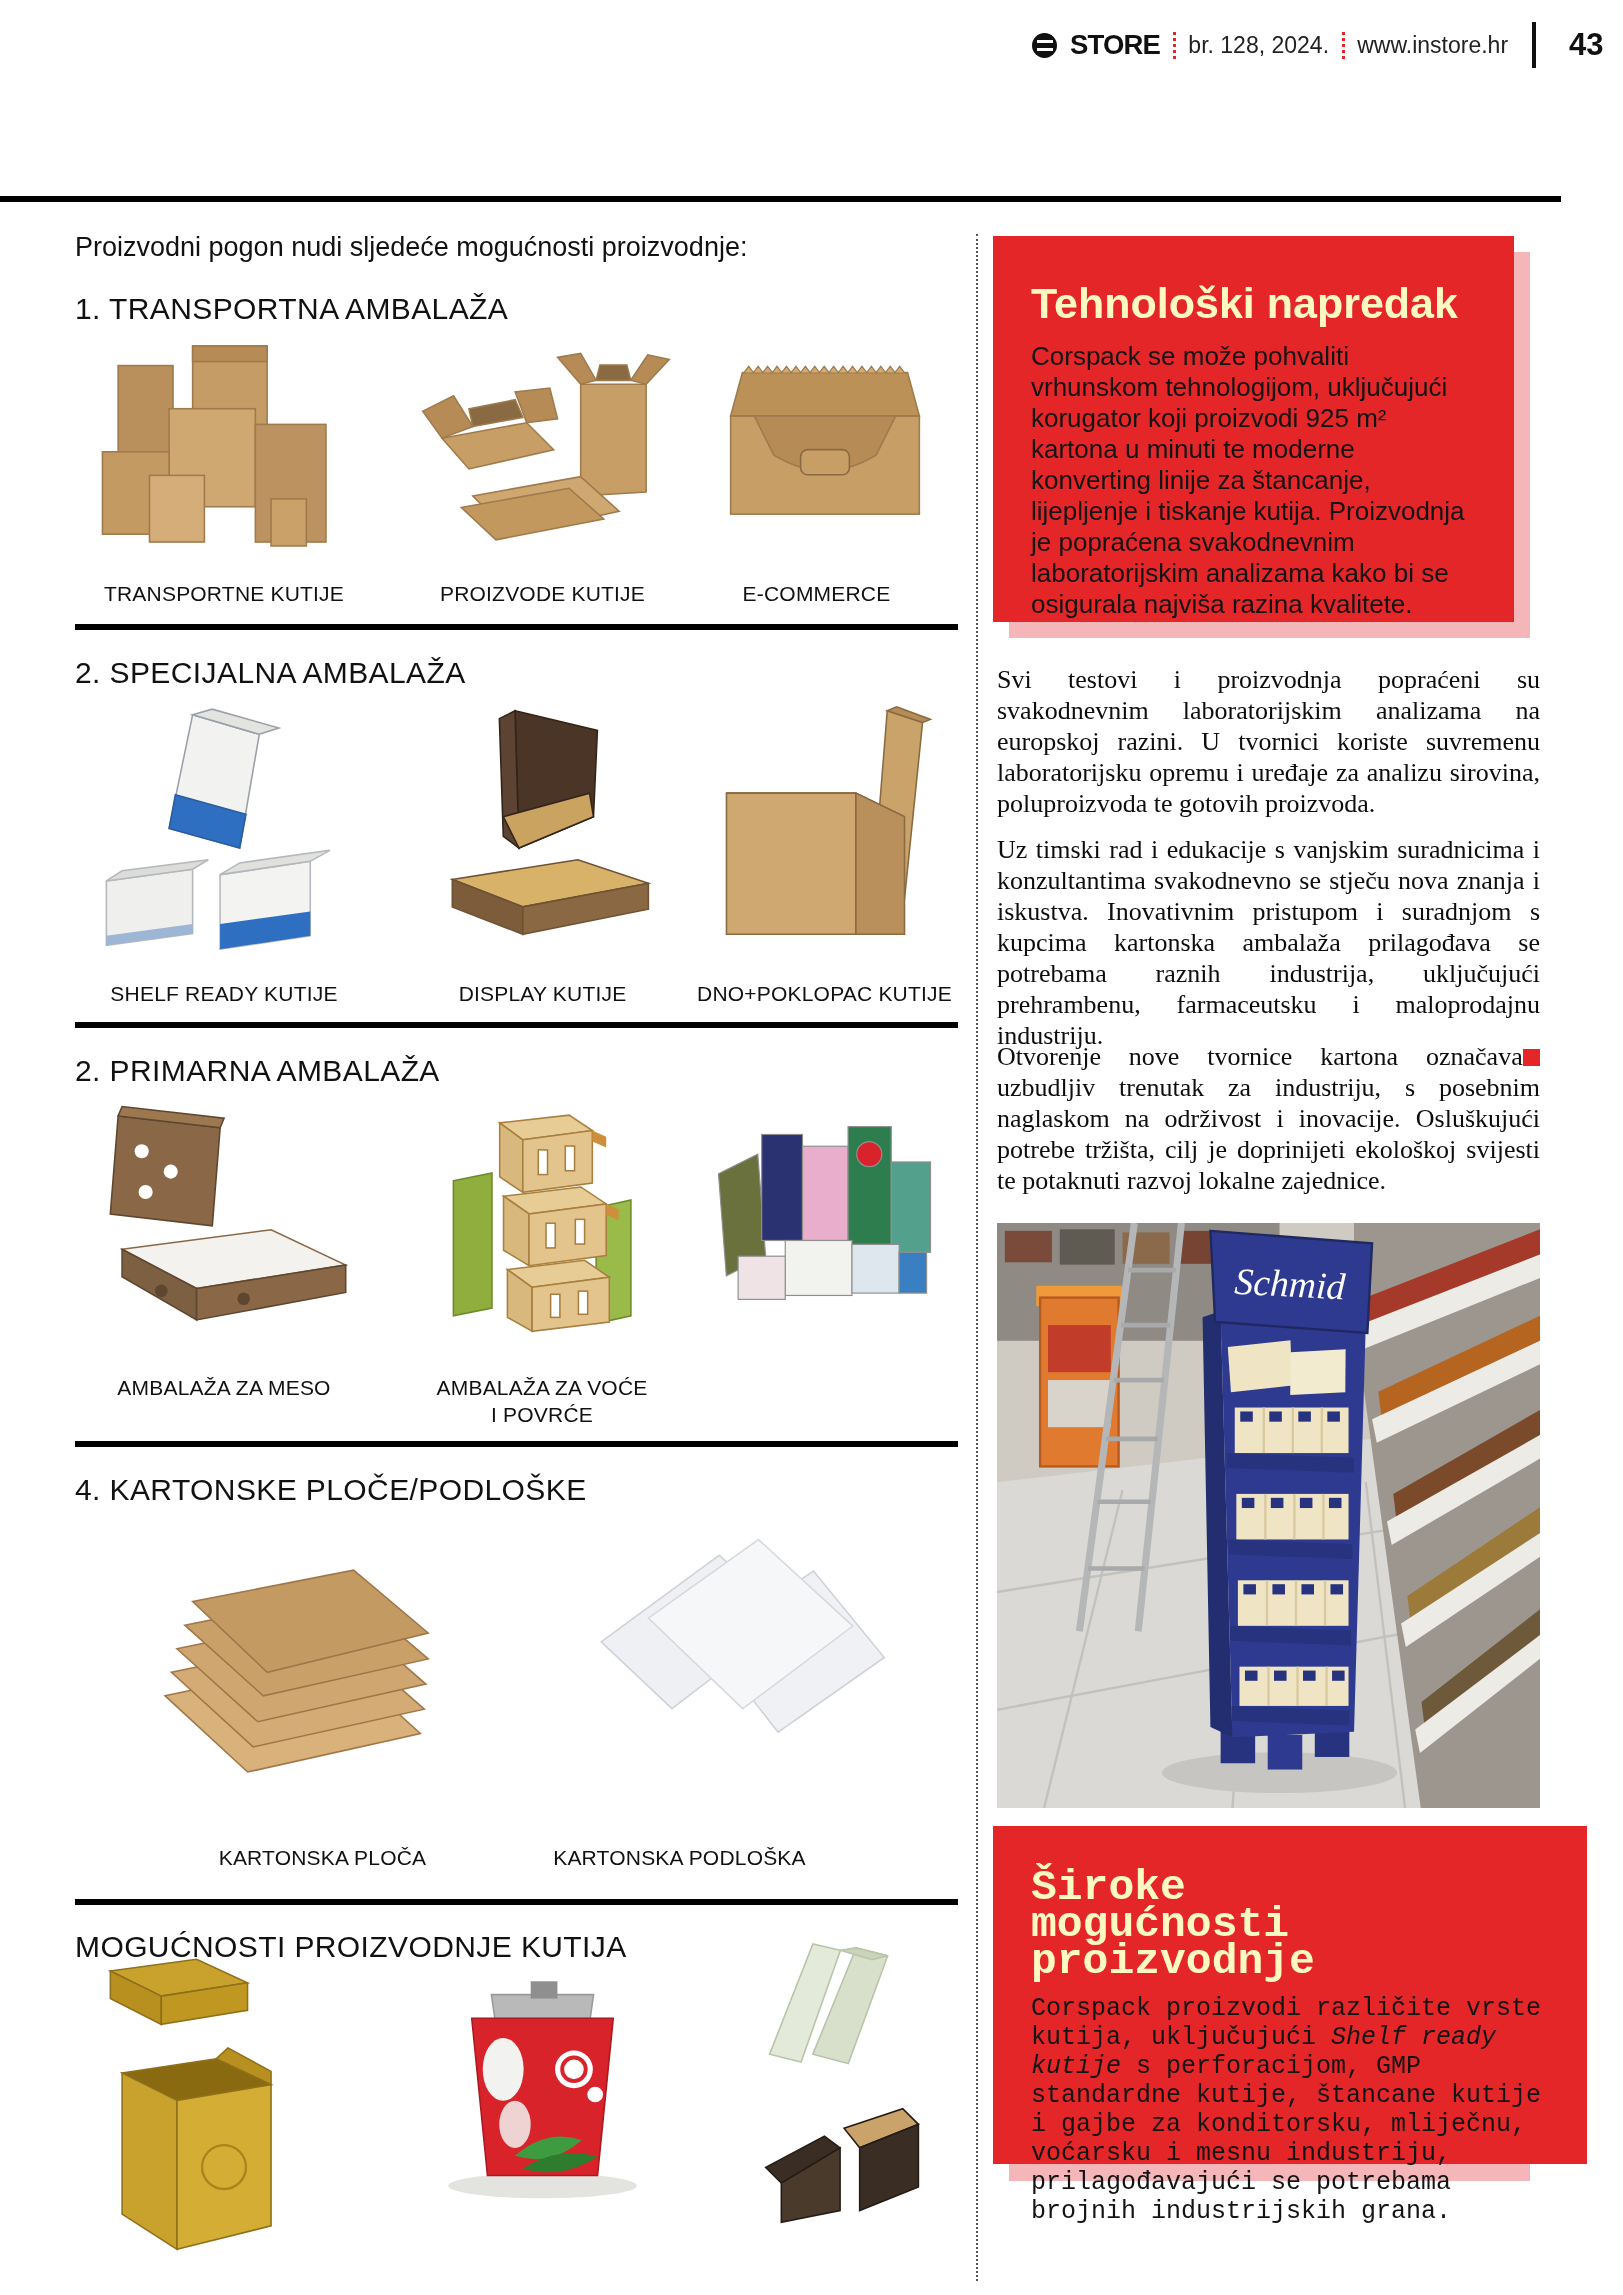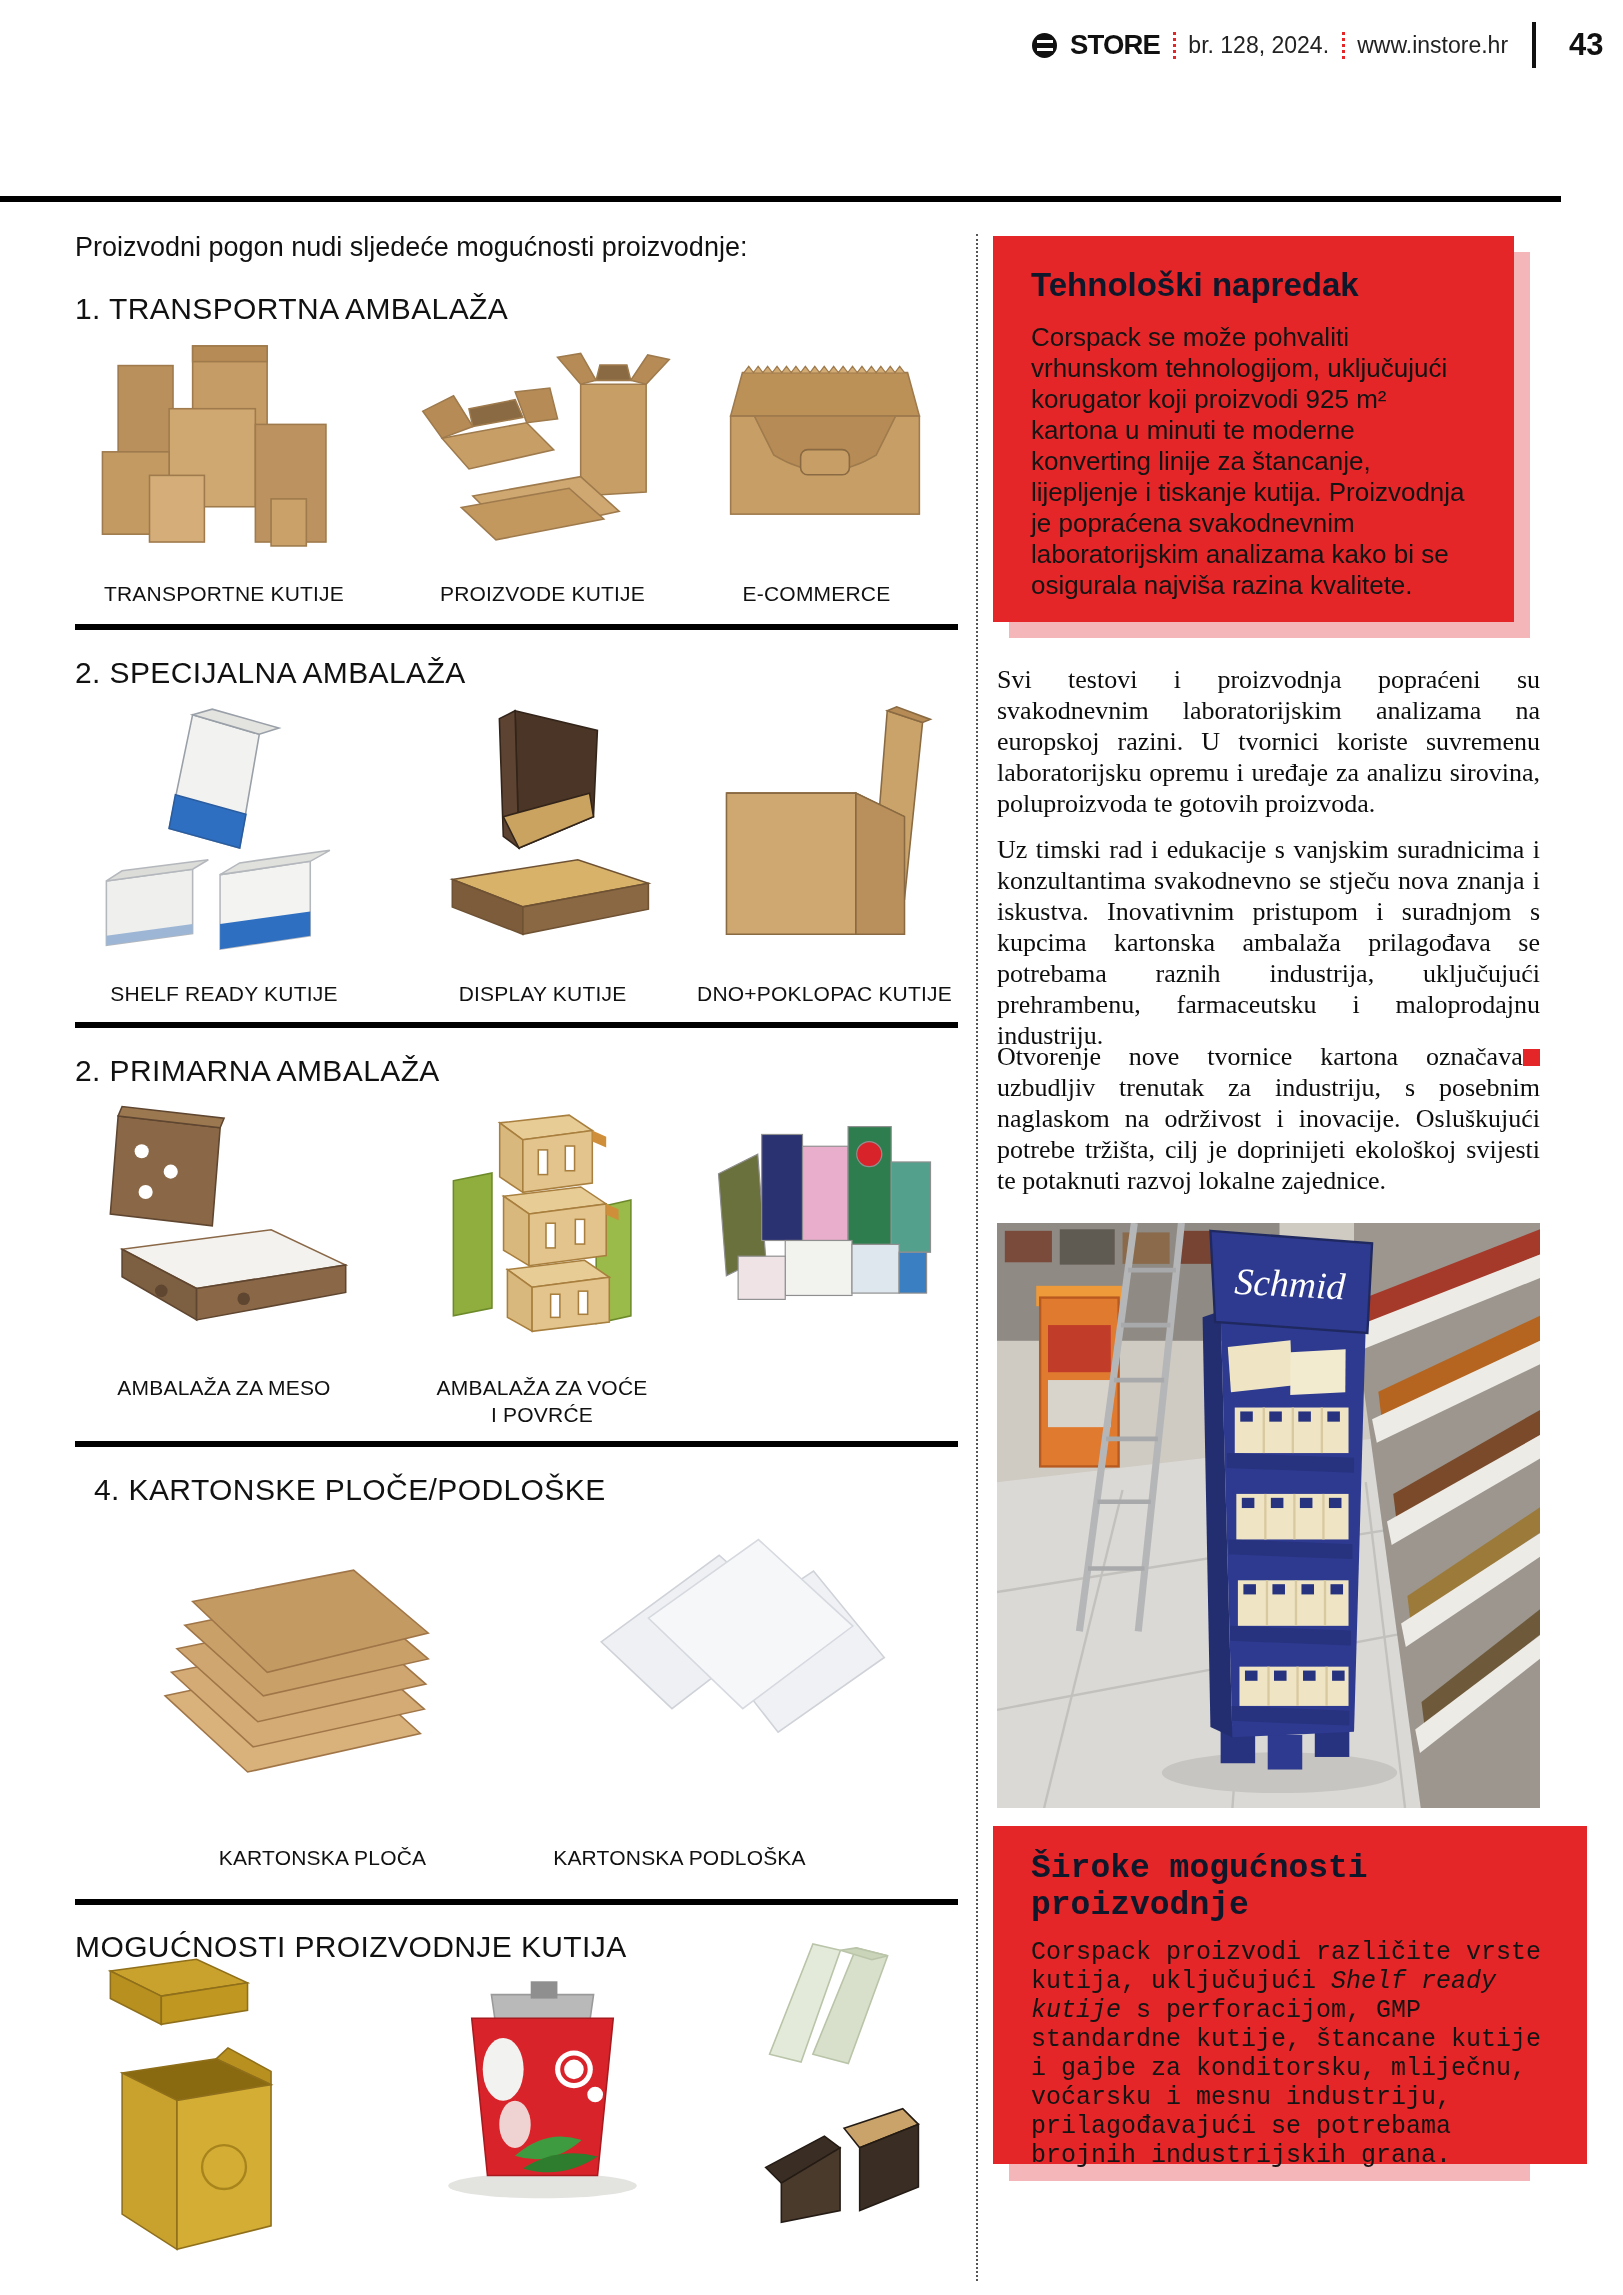--- a/index.html
+++ b/index.html
@@ -26,21 +26,21 @@
   
   .intro{left:75px;top:232px;width:864px;font-size:27px;color:#111;}
   .sec-title{left:75px;font-size:30px;letter-spacing:0.4px;color:#111;white-space:nowrap;}
   .caption{font-size:21px;letter-spacing:0.2px;color:#111;text-align:center;line-height:27px;}
   figure{margin:0;}
   figure svg{width:100%;height:100%;display:block;}
 
   
   .redbox-shadow{background:#f4b6b8;}
   .redbox{background:#e52629;color:#0d0d0d;}
-  .redbox .rb-title{font-weight:700;font-size:33px;line-height:37px;color:#0f172a;}
+  .redbox .rb-title{font-weight:700;font-size:43px;line-height:37px;color:#fef9c3;margin-top:19px;}
   .rb-body{font-size:26px;line-height:31px;color:#141414;}
   .box-top{left:993px;top:236px;width:521px;height:386px;padding:30px 36px 0 38px;box-sizing:border-box;}
   .box-top-shadow{left:1009px;top:252px;width:521px;height:386px;}
   .box-bottom{left:993px;top:1826px;width:594px;height:338px;padding:23.6px 35px 0 38px;box-sizing:border-box;font-family:Liberation Mono, monospace;}
   .box-bottom-shadow{left:1009px;top:1843px;width:521px;height:338px;}
   .box-bottom .rb-title{width:338px;}
   .box-bottom .rb-body{font-size:25px;line-height:29px;}
   .serif-p{left:997px;width:543px;font-family:"Liberation Serif",serif;font-size:26px;line-height:31px;
            text-align:justify;color:#0d0d0d;}
   .end-mark{float:right;width:17.3px;height:17.3px;background:#e52629;margin-top:7.9px;}
@@ -216,21 +216,21 @@
         <rect x="265" y="195" width="35" height="52" fill="#3a7fc1"></rect>
         <rect x="60" y="200" width="60" height="55" fill="#efe3e6"></rect>
       </g>
     </svg>
   </figure>
 
   <div class="abs caption" style="left:75px;top:1374px;width:298px;">AMBALAŽA ZA MESO</div>
   <div class="abs caption" style="left:432px;top:1374px;width:220px;">AMBALAŽA ZA VOĆE I POVRĆE</div>
   <div class="abs rule" style="top:1441px;"></div>
 
-  <div class="abs sec-title" style="top:1473px;margin-left:19px;">4. KARTONSKE PLOČE/PODLOŠKE</div>
+  <div class="abs sec-title" style="top:1473px;">4. KARTONSKE PLOČE/PODLOŠKE</div>
 
   <figure class="abs" style="left:118px;top:1527px;width:377px;height:267px;">
     <svg viewBox="0 0 480 340">
       <polygon points="60,215 280,168 385,263 165,312" fill="#d9b17a" stroke="#a07648" stroke-width="2"></polygon>
       <polygon points="68,185 285,140 390,232 172,280" fill="#d4ab74" stroke="#a07648" stroke-width="2"></polygon>
       <polygon points="75,155 290,111 392,200 178,248" fill="#cfa66f" stroke="#a07648" stroke-width="2"></polygon>
       <polygon points="85,125 295,83 395,168 185,215" fill="#caa069" stroke="#a07648" stroke-width="2"></polygon>
       <polygon points="95,95 300,55 395,135 190,185" fill="#c49a63" stroke="#a07648" stroke-width="2"></polygon>
     </svg>
   </figure>

